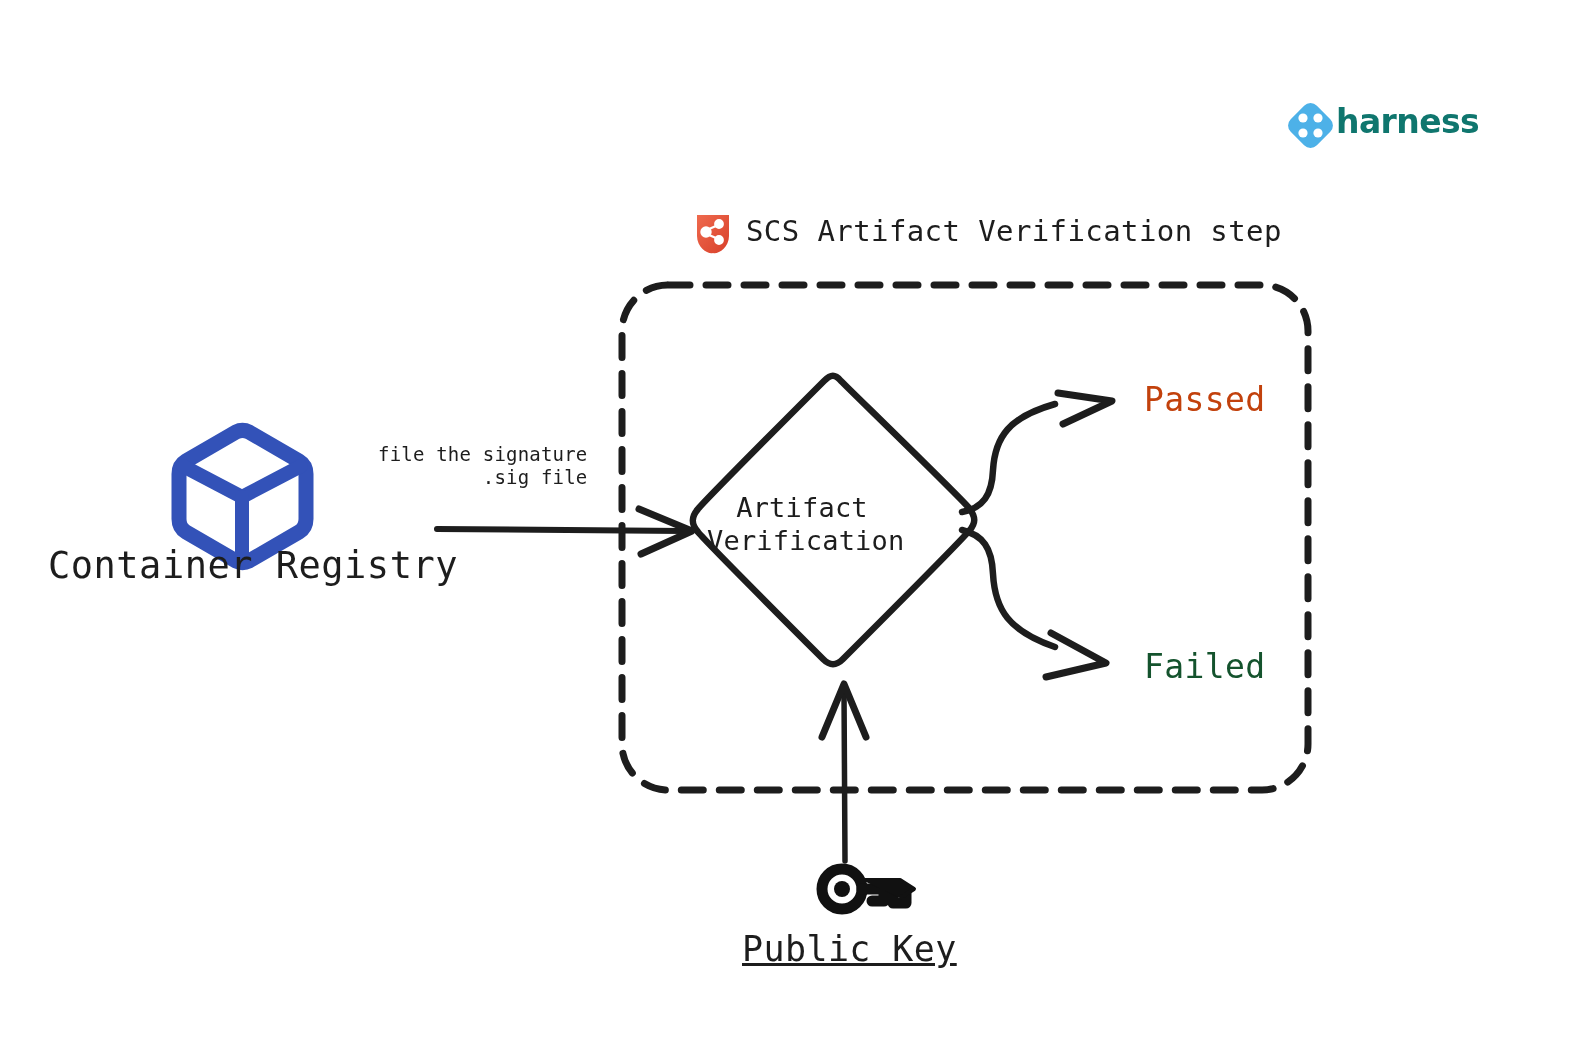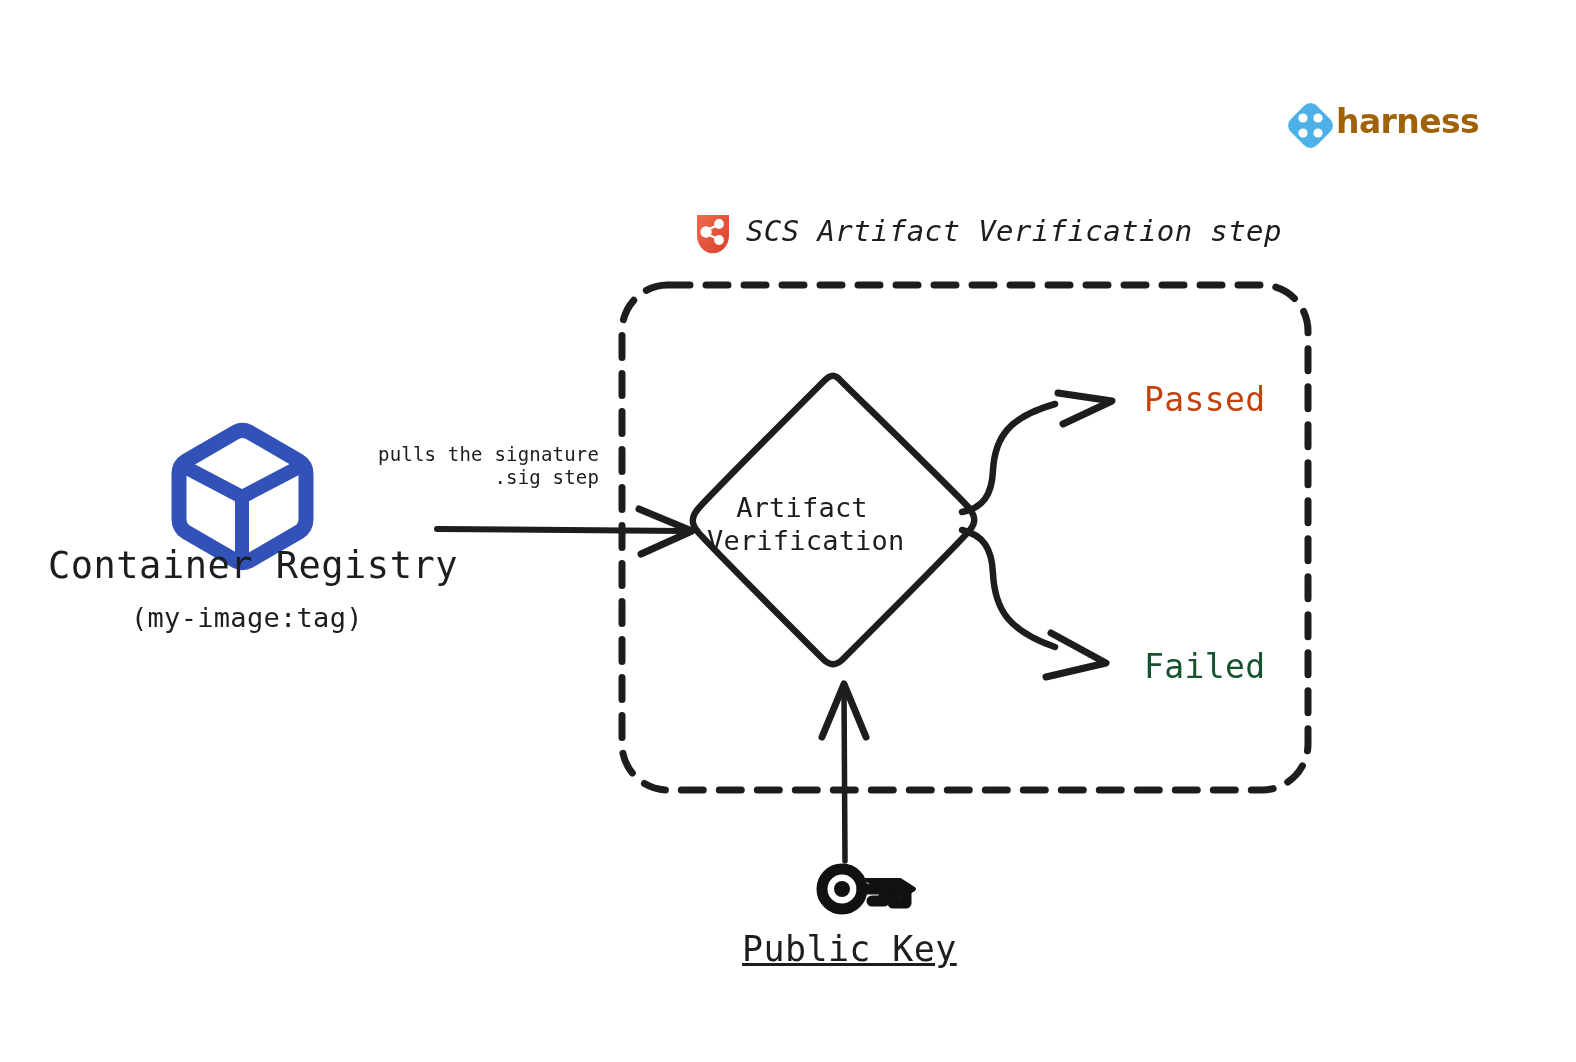--- a/index.html
+++ b/index.html
@@ -39,39 +39,38 @@
     left: 1288px;
     top: 100px;
     display: flex;
     align-items: center;
     gap: 6px;
   }
   #harness-wordmark {
     font-family: "DejaVu Sans", sans-serif;
     font-size: 33px;
     font-weight: 700;
-    color: #a16207;
+    color: #0f766e;
     letter-spacing: -0.6px;
     line-height: 1;
   }
 
   
   #step-title-row {
     position: absolute;
     left: 692px;
     top: 210px;
     display: flex;
     align-items: center;
     gap: 16px;
   }
   #step-title-text {
     font-size: 29px;
     color: #1d1d1d;
     letter-spacing: 0.4px;
-    font-style: italic;
   }
 
   
   #registry-title {
     left: 48px;
     top: 543px;
     font-size: 37px;
     letter-spacing: 0.5px;
   }
   #registry-sub {
@@ -212,23 +211,22 @@
     <div style="width:42px;height:42px;"></div>
     <div id="harness-wordmark">harness</div>
   </div>
 
   <div id="step-title-row">
     <div style="width:38px;height:42px;"></div>
     <div id="step-title-text">SCS Artifact Verification step</div>
   </div>
 
   <div class="txt" id="registry-title">Container Registry</div>
-  <div class="txt" id="registry-sub">(my-image:tag)</div>
-
-  <div class="txt" id="edge-label"><span>pulls the signature</span><br><span>.sig step</span></div>
+
+  <div class="txt" id="edge-label"><span>file the signature</span><br><span>.sig file</span></div>
 
   <div class="txt" id="diamond-label"><span>Artifact</span><br><span>Verification</span></div>
 
   <div class="txt" id="passed-label">Passed</div>
   <div class="txt" id="failed-label">Failed</div>
 
   <div class="txt" id="publickey-label">Public Key</div>
 
 </div>
 

